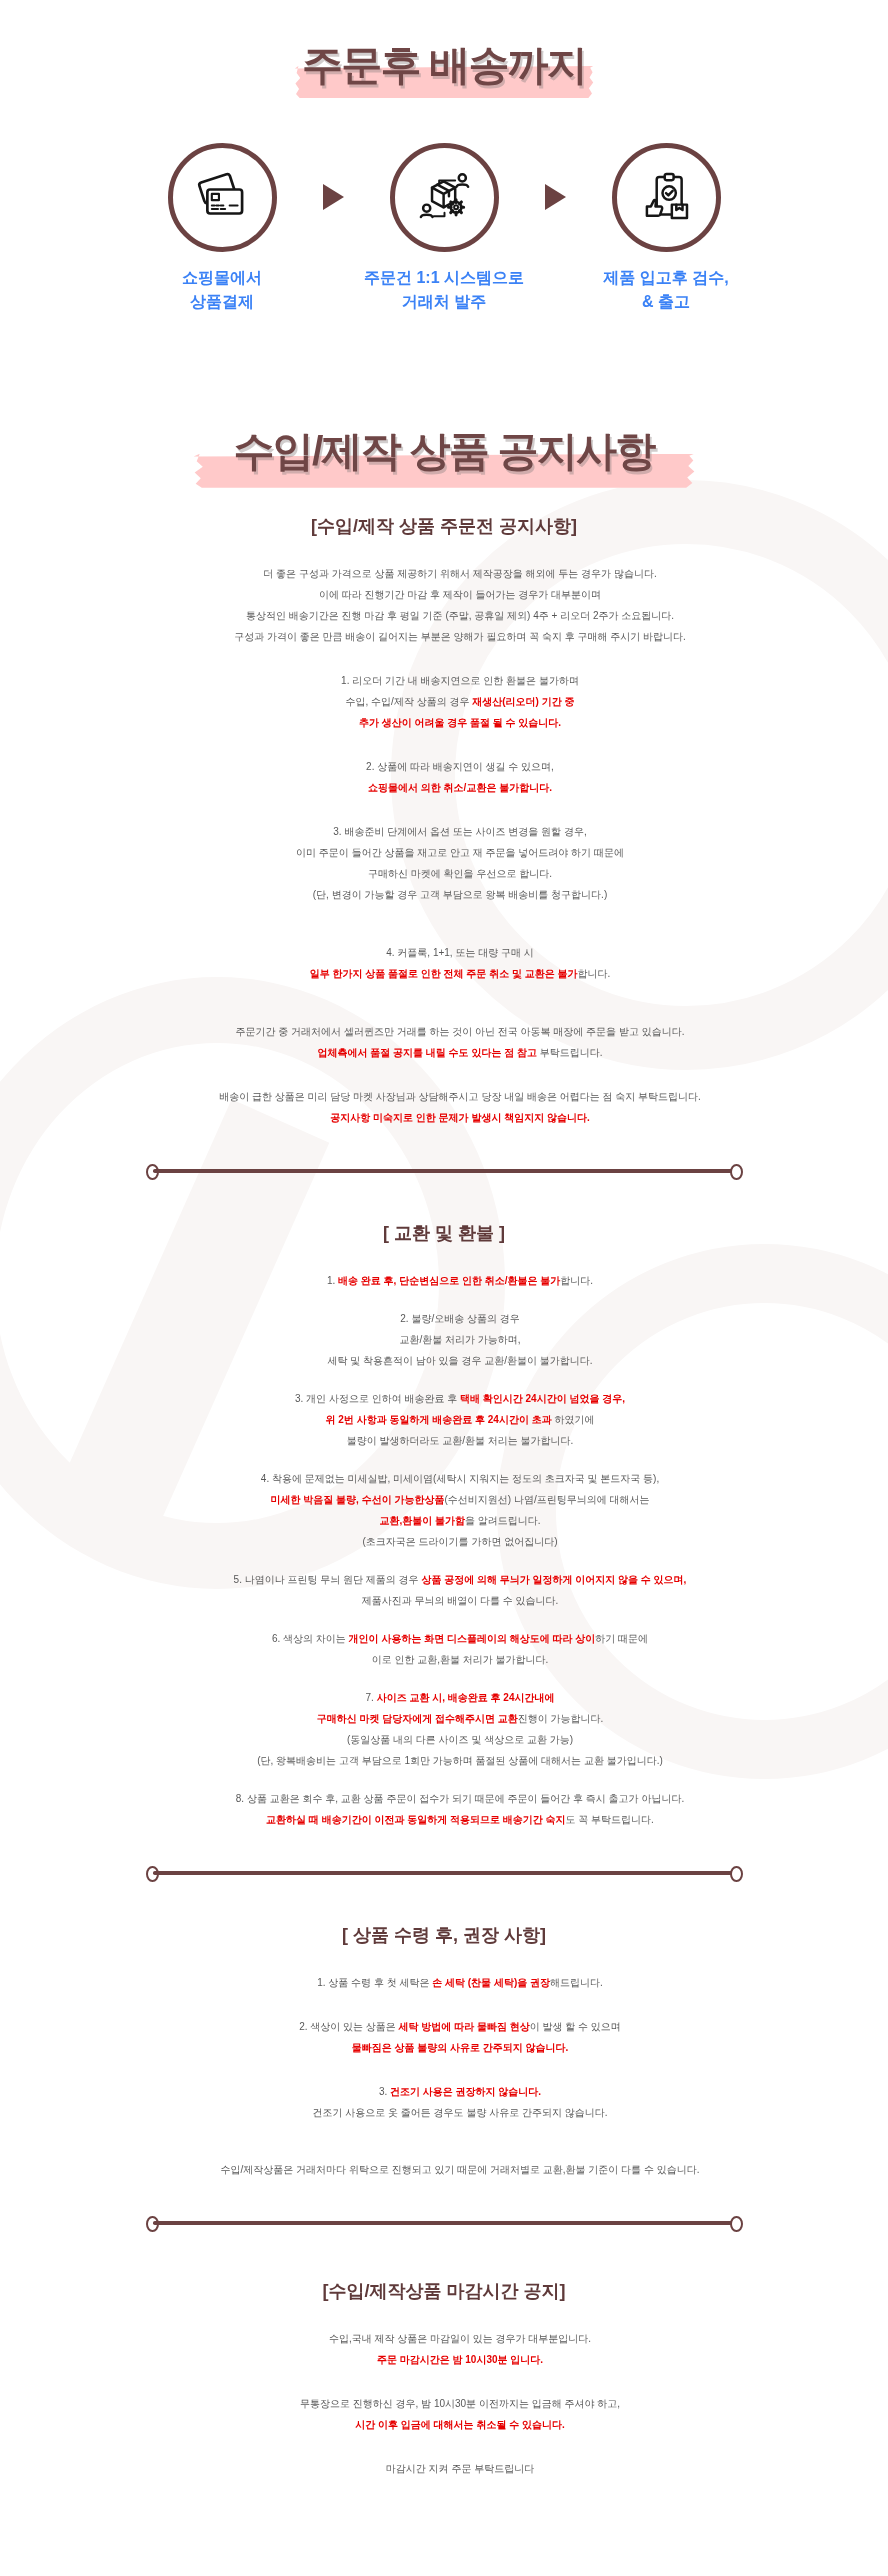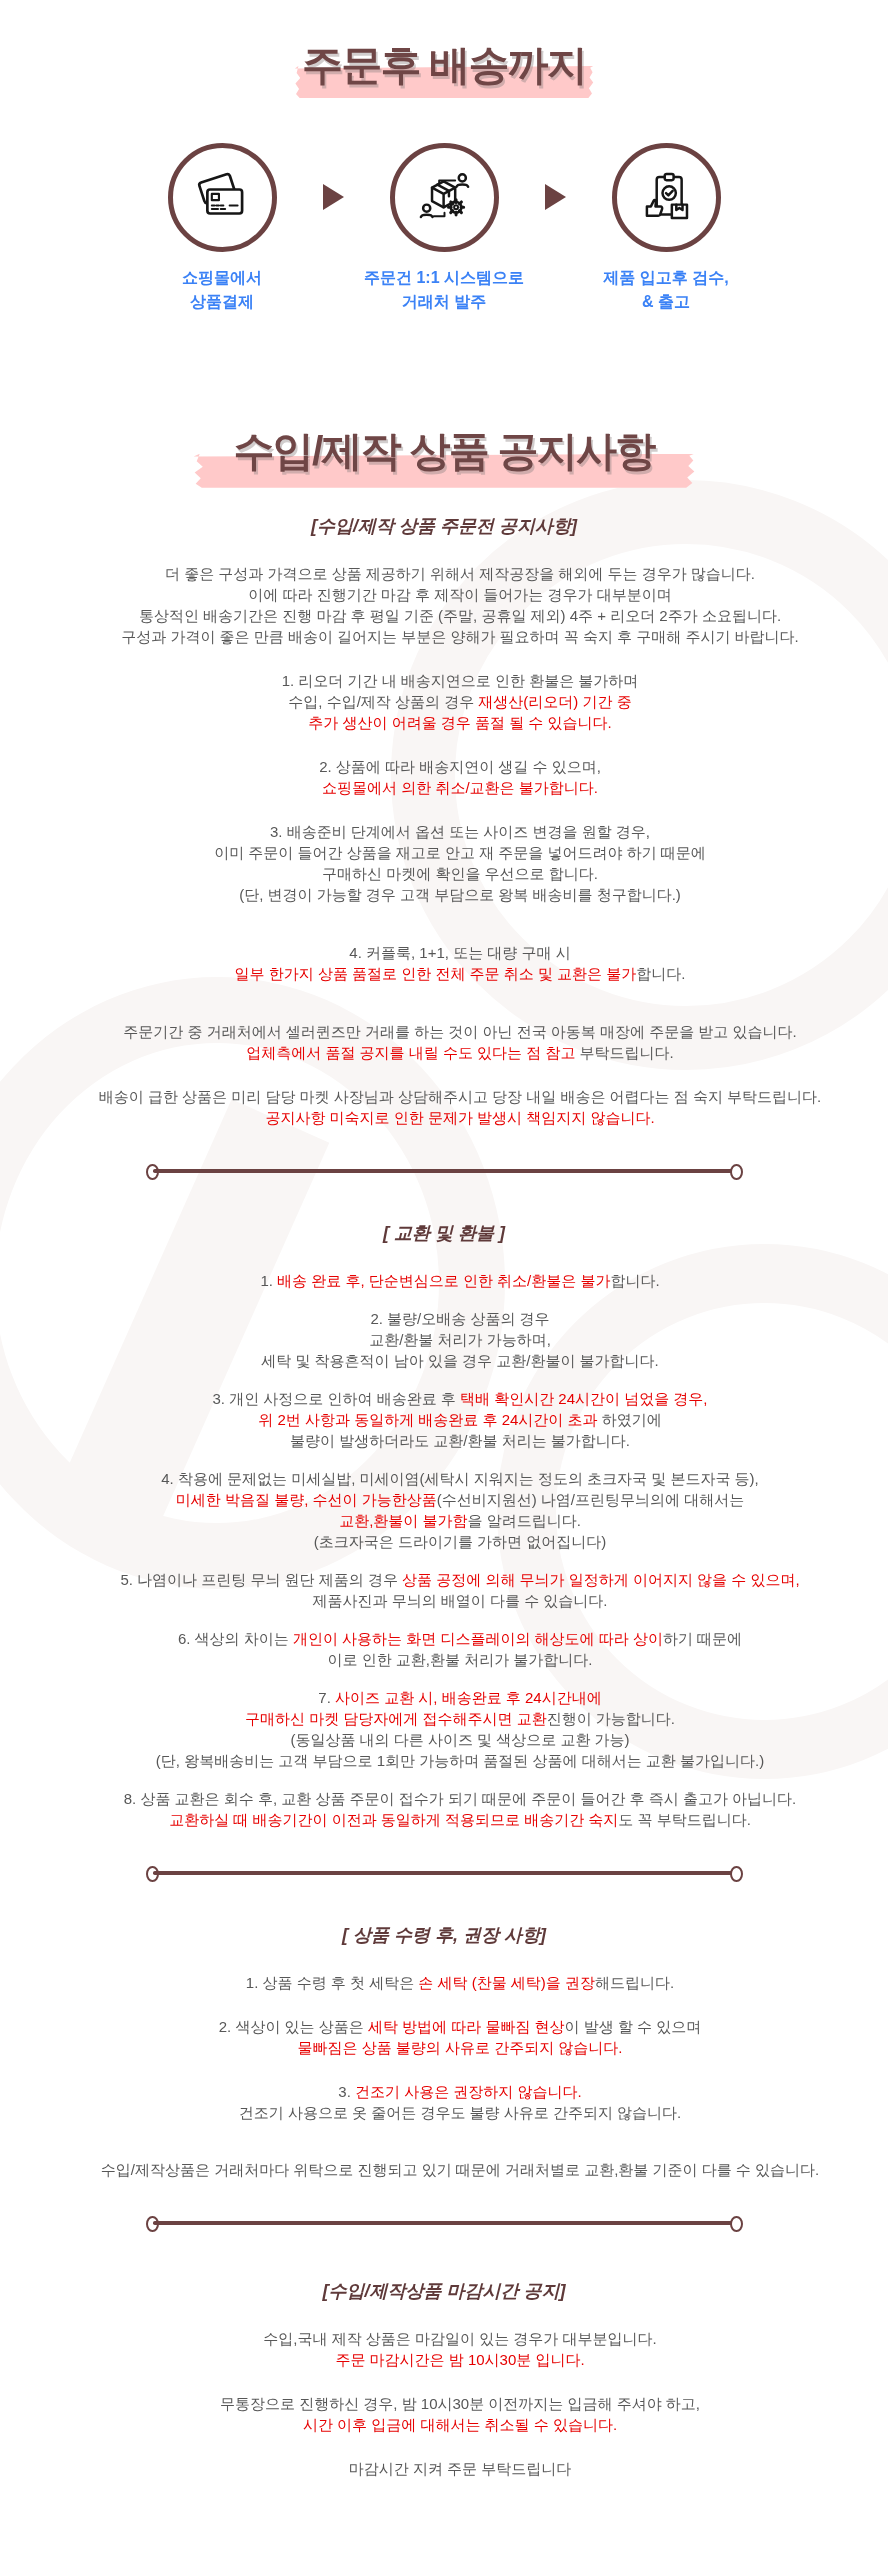--- a/index.html
+++ b/index.html
@@ -41,29 +41,29 @@
     width:99px;height:99px;border:5.3px solid #6b4242;border-radius:50%;
     margin:0 auto;background:#fff;display:flex;align-items:center;justify-content:center;
   }
   .step-circle svg{width:57px;height:57px;}
   .step-labels{margin-top:14px;font-size:16px;font-weight:700;color:#3b82f6;line-height:24px;white-space:nowrap;}
   .arrow-wrap{width:53px;display:flex;justify-content:center;margin-top:41px;}
   .arrow{width:0;height:0;border-left:21px solid #6b4242;border-top:13.3px solid transparent;border-bottom:13.3px solid transparent;}
 
   
   .notice{margin-top:41px;}
-  .sec-heading{font-size:18px;font-weight:700;color:#5f3a3a;line-height:23px;white-space:nowrap;font-style:italic;}
+  .sec-heading{font-size:18px;font-weight:700;color:#5f3a3a;line-height:23px;white-space:nowrap;}
   .notice-section .block{margin-top:23px;}
   .notice-section .block.first{margin-top:25px;}
   .sec-exchange .block{margin-top:17px;}
   .sec-preorder .block:nth-of-type(6),
   .sec-preorder .block:nth-of-type(7){margin-top:37px;}
   .sec-receipt .block:nth-of-type(5){margin-top:36px;}
-  .line{font-size:15px;line-height:21px;color:#575757;white-space:nowrap;padding-left:32px;}
-  .seg.red{color:#e60000;font-weight:400;}
+  .line{font-size:10px;line-height:21px;color:#575757;white-space:nowrap;padding-left:32px;}
+  .seg.red{color:#e60000;font-weight:700;}
 
   
   .divider{width:597px;margin:36px auto 44px auto;position:relative;height:14px;}
   .divider.tight{margin-bottom:50px;}
   .divider .dline{position:absolute;top:5.3px;left:7px;right:7px;height:3.6px;background:#6b4242;border-radius:1.8px;}
   .divider::before,.divider::after{
     content:"";position:absolute;top:0;width:9px;height:12.4px;
     border:2.7px solid #6b4242;border-radius:50%;background:#fff;
   }
   .divider::before{left:0;}

